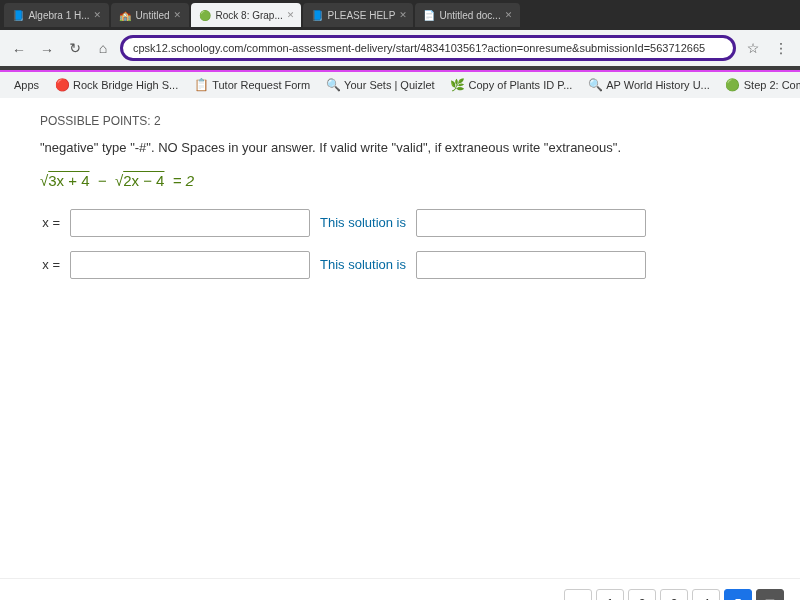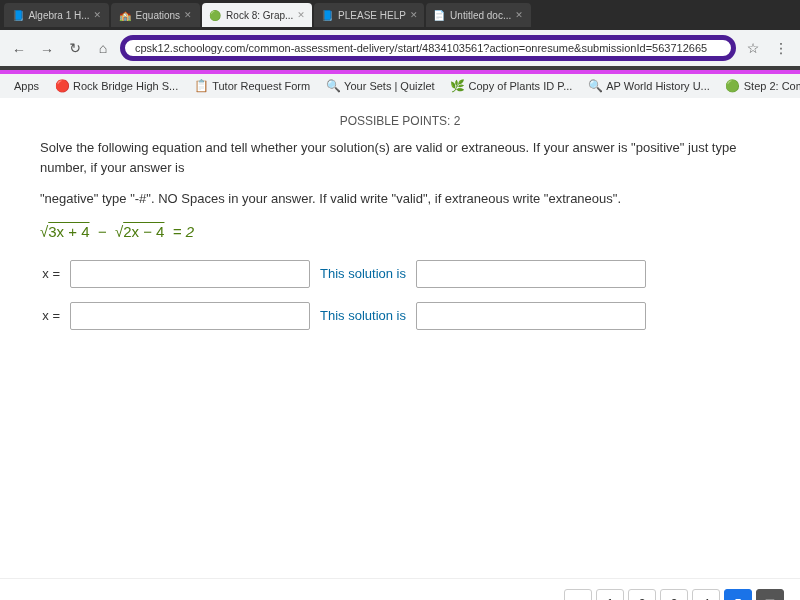--- a/index.html
+++ b/index.html
@@ -56,21 +56,21 @@
       width: 22px; height: 22px;
       border: none; background: transparent;
       cursor: pointer;
       display: flex; align-items: center; justify-content: center;
       font-size: 14px; color: #555;
       border-radius: 50%;
     }
     .address-bar {
       flex: 1;
       height: 26px;
-      border: 5px solid #4c1d95;
+      border: 3px solid #4c1d95;
       border-radius: 13px;
       background: white;
       font-size: 11px;
       padding: 0 10px;
       color: #333;
       display: flex; align-items: center;
       overflow: hidden;
       white-space: nowrap;
       text-overflow: ellipsis;
     }
@@ -83,21 +83,21 @@
       cursor: pointer; font-size: 14px; color: #555;
       display: flex; align-items: center; justify-content: center;
     }
 
     
     .bookmarks-bar {
       display: flex;
       align-items: center;
       height: 28px;
       background: #f1f3f4;
-      border-top: 4px solid #d946ef;
+      border-top: 2px solid #d946ef;
       padding: 0 8px;
       gap: 4px;
       font-size: 11px;
       overflow: hidden;
     }
     .bookmark-item {
       display: flex; align-items: center; gap: 3px;
       padding: 2px 6px;
       border-radius: 3px;
       color: #333;
@@ -115,21 +115,21 @@
     }
 
     .page-title {
       font-size: 20px;
       font-weight: 400;
       color: #222;
       margin-bottom: 16px;
     }
 
     .possible-points {
-      text-align: center;
+      text-align: left;
       font-size: 12px;
       color: #555;
       margin-bottom: 10px;
     }
 
     .instructions {
       font-size: 13px;
       color: #333;
       line-height: 1.5;
       margin-bottom: 12px;
@@ -217,21 +217,21 @@
 <div class="browser-chrome">
 
   <div class="tab-bar">
     <div class="tab">
       <span>📘</span>
       <span>Algebra 1 H...</span>
       <span class="tab-close">✕</span>
     </div>
     <div class="tab">
       <span>🏫</span>
-      <span>Equations</span>
+      <span>Untitled</span>
       <span class="tab-close">✕</span>
     </div>
     <div class="tab active">
       <span>🟢</span>
       <span>Rock 8: Grap...</span>
       <span class="tab-close">✕</span>
     </div>
     <div class="tab">
       <span>📘</span>
       <span>PLEASE HELP</span>
@@ -285,21 +285,20 @@
     <span class="bookmark-icon">🟢</span>
     Step 2: Complete Pr...
   </span>
 
 </div>
 
 <div class="page-content">
 
   <div class="possible-points">POSSIBLE POINTS: 2</div>
 
-  <p class="instructions">Solve the following equation and tell whether your solution(s) are valid or extraneous. If your answer is "positive" just type number, if your answer is</p>
   <p class="instructions">"negative" type "-#". NO Spaces in your answer. If valid write "valid", if extraneous write "extraneous".</p>
 
   <div class="equation">
     
     <span>
       √<span style="text-decoration: overline; font-style:normal;">3x + 4</span>
       &nbsp;−&nbsp;
       √<span style="text-decoration: overline; font-style:normal;">2x − 4</span>
       &nbsp;= 2
     </span>

